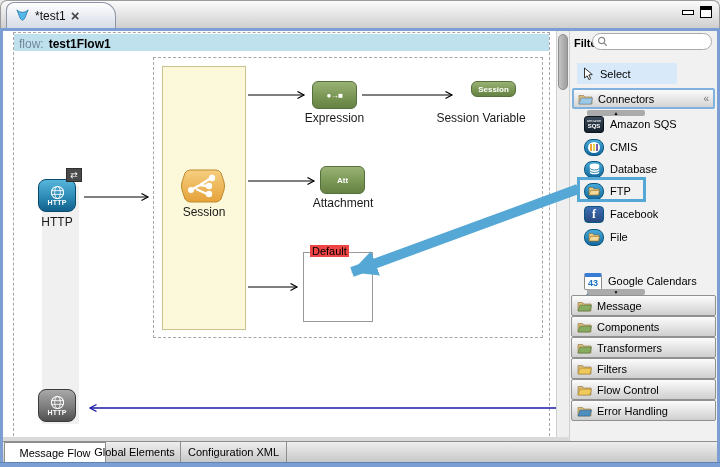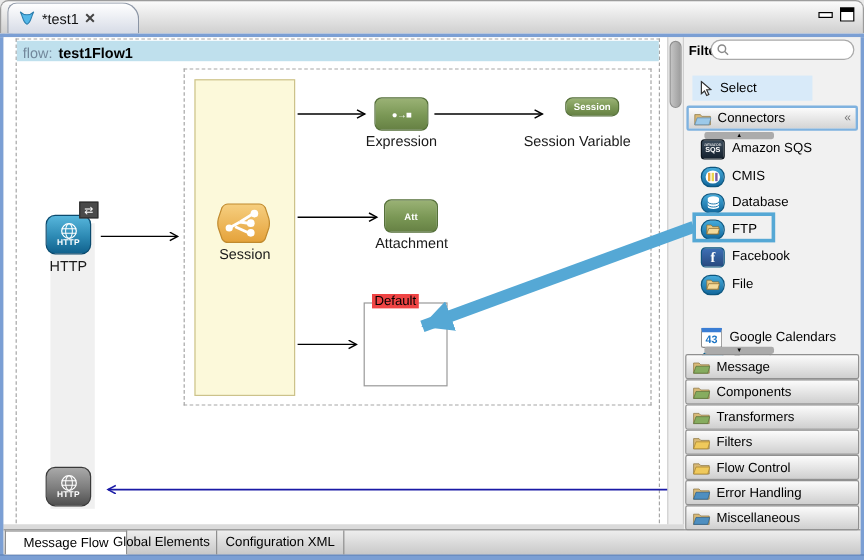--- a/index.html
+++ b/index.html
@@ -328,27 +328,20 @@
     </svg>
     <span class="cat-label">Flow Control</span>
   </div>
   <div class="abs cat-bar" style="top:400px;">
     <svg width="15" height="12" viewBox="0 0 15 12">
       <path d="M1,2.5 h4.5 l1.5,1.5 H14 V11 H1 z" fill="#D9B977" stroke="#8A7340" stroke-width="0.6"></path>
       <path d="M1,11 L3,5.2 H14.5 L12.8,11 z" fill="#4E8FC0" stroke="#2A5E8A" stroke-width="0.6"></path>
     </svg>
     <span class="cat-label">Error Handling</span>
   </div>
-  <div class="abs cat-bar" style="top:421px;">
-    <svg width="15" height="12" viewBox="0 0 15 12">
-      <path d="M1,2.5 h4.5 l1.5,1.5 H14 V11 H1 z" fill="#D9B977" stroke="#8A7340" stroke-width="0.6"></path>
-      <path d="M1,11 L3,5.2 H14.5 L12.8,11 z" fill="#4E8FC0" stroke="#2A5E8A" stroke-width="0.6"></path>
-    </svg>
-    <span class="cat-label">Miscellaneous</span>
-  </div>
 
   <div class="abs bottombar"></div>
   <div class="btab active" style="left:4px;width:102px;">
     <span>Message Flow</span>
   </div>
   <div class="btab" style="left:89px;width:92px;">
     <span>Global Elements</span>
   </div>
   <div class="btab" style="left:181px;width:106px;">
     <span>Configuration XML</span>

